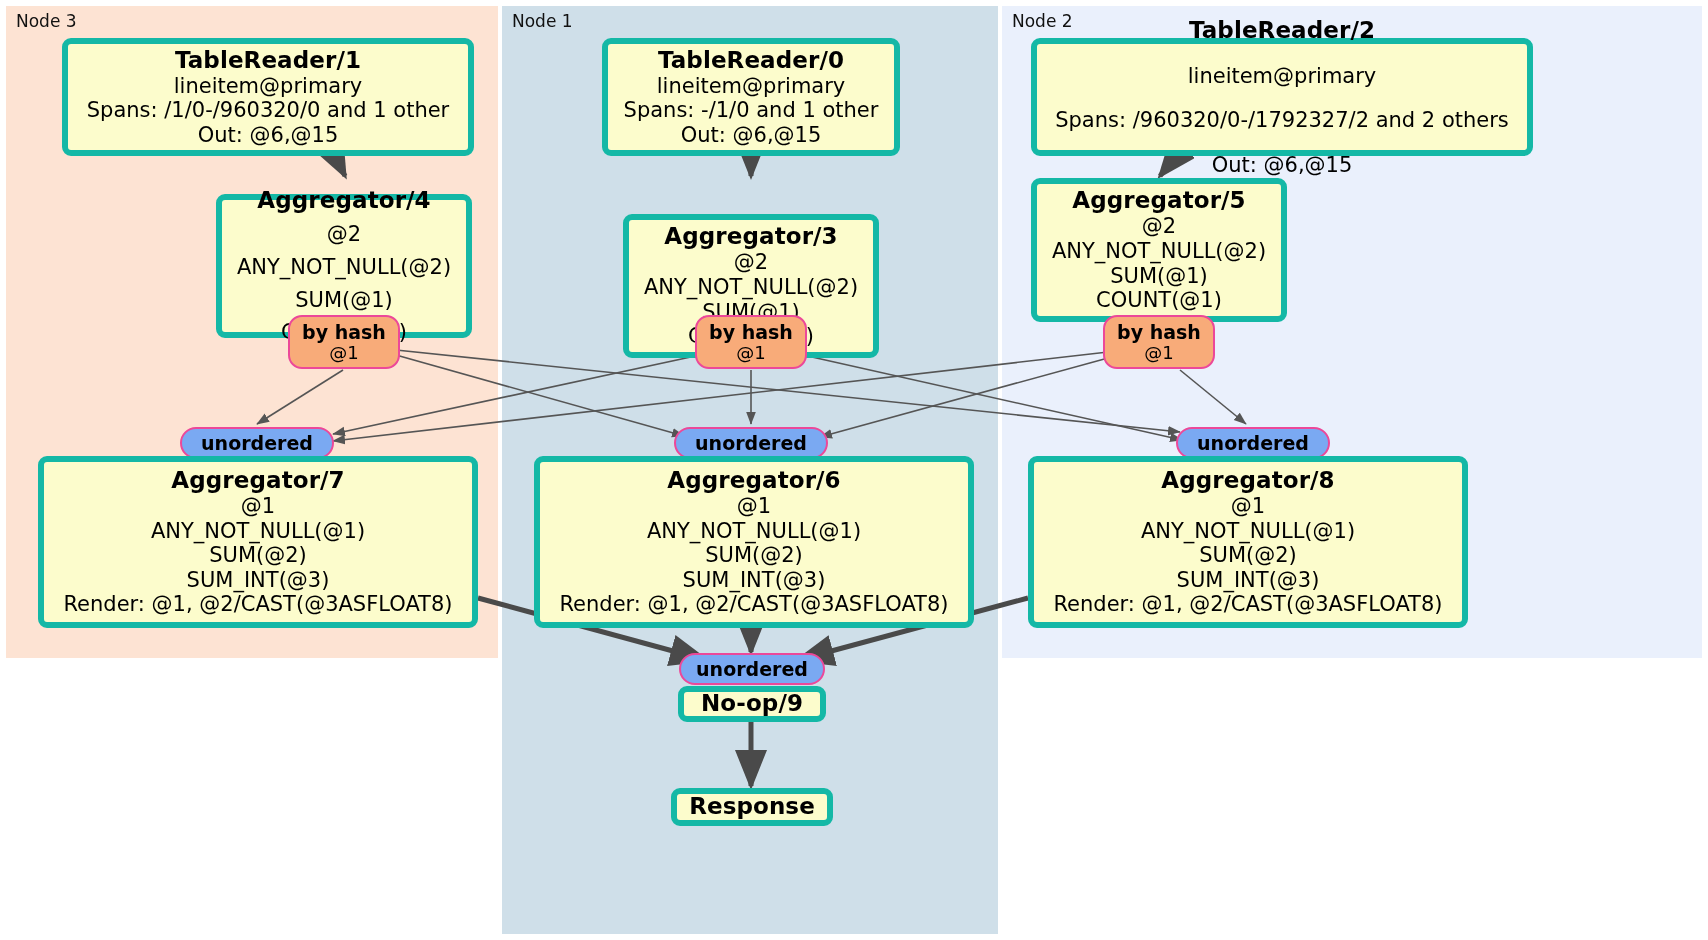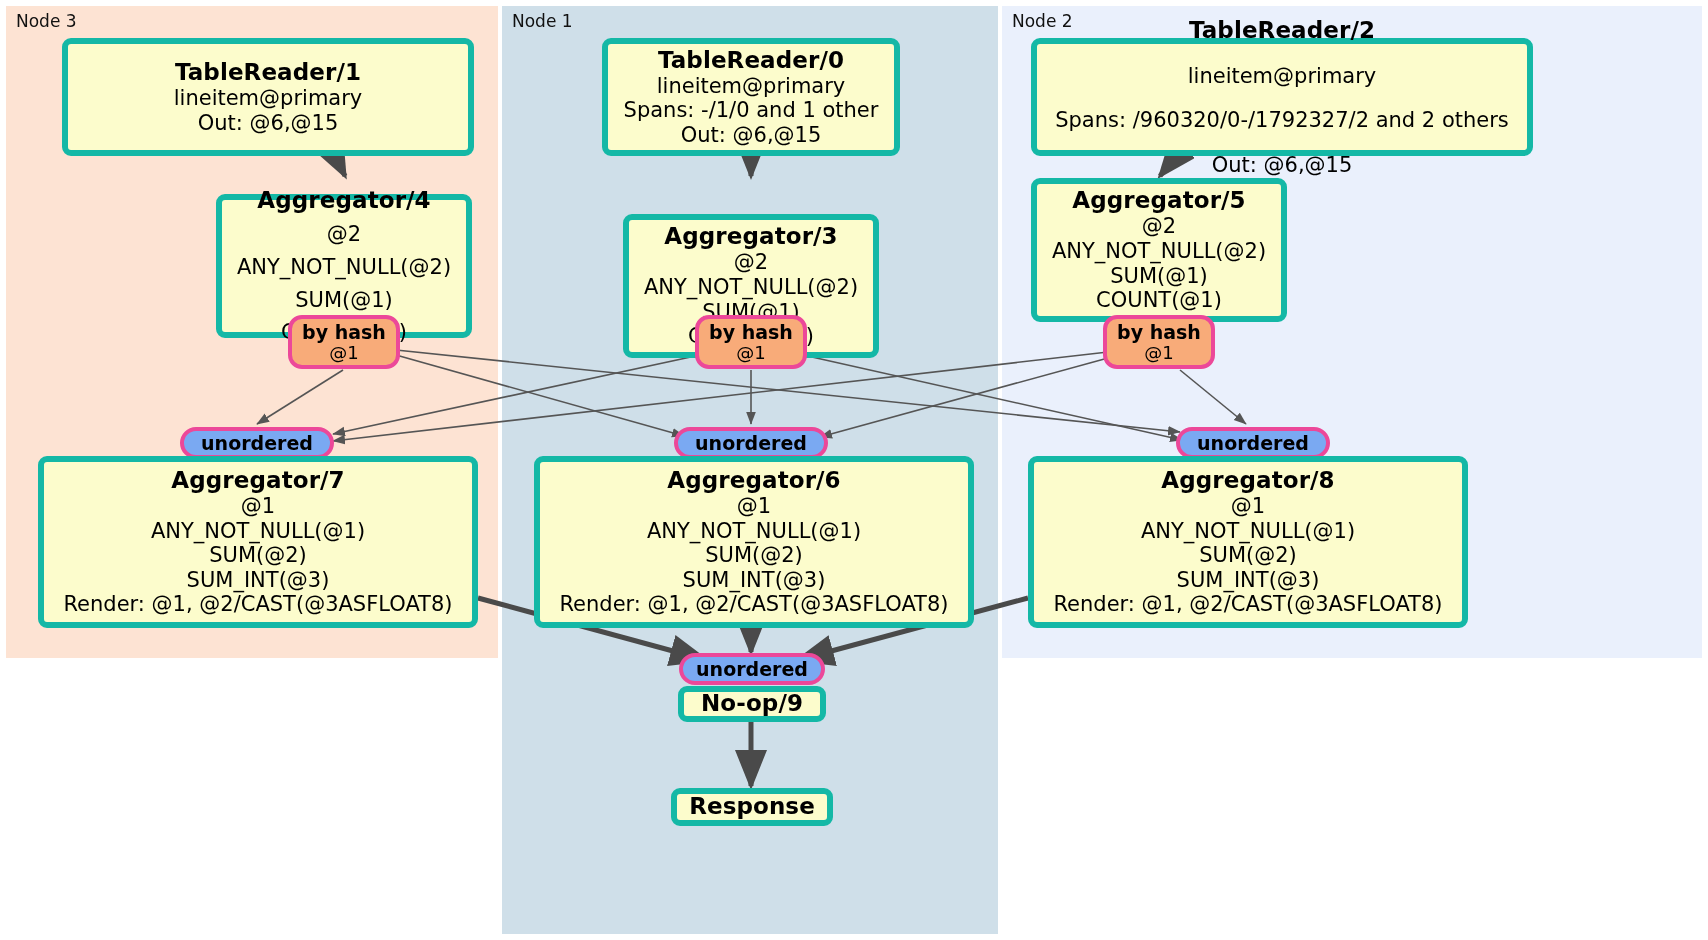--- a/index.html
+++ b/index.html
@@ -26,21 +26,21 @@
     text-align:center;color:#000;
     display:flex;flex-direction:column;justify-content:center;align-items:center;
     padding:5px 8px;
   }
   .proc .ttl{font-weight:bold;font-size:23px;line-height:1.18;letter-spacing:.1px;}
   .proc .ln{font-size:21px;line-height:1.17;white-space:nowrap;}
 
   
   .pill{
     position:absolute;box-sizing:border-box;
-    border:4px solid #ec4899;border-radius:16px;
+    border:2px solid #ec4899;border-radius:16px;
     display:flex;flex-direction:column;justify-content:center;align-items:center;
     text-align:center;color:#000;
   }
   .pill.hash{background:#f8ab79;border-radius:14px;}
   .pill.unordered{background:#7aa9f2;border-radius:20px;}
   .pill .p1{font-weight:bold;font-size:19px;line-height:1.1;}
   .pill .p2{font-size:18px;line-height:1.1;}
 
   .noop{font-weight:bold;font-size:23px;}
 </style>
@@ -90,20 +90,21 @@
     <path d="M478,598 L706,660" stroke="#4a4a4a" stroke-width="5" fill="none" marker-end="url(#ah)"></path>
     <path d="M751,626 L751,652" stroke="#4a4a4a" stroke-width="5" fill="none" marker-end="url(#ah)"></path>
     <path d="M1028,598 L798,660" stroke="#4a4a4a" stroke-width="5" fill="none" marker-end="url(#ah)"></path>
 
     <path d="M751,722 L751,786" stroke="#4a4a4a" stroke-width="5" fill="none" marker-end="url(#ah)"></path>
   </svg>
 
   <div class="proc" style="left:62px;top:38px;width:412px;height:118px;">
     <div class="ttl">TableReader/1</div>
     <div class="ln">lineitem@primary</div>
+    <div class="ln">Spans: /1/0-/960320/0 and 1 other</div>
     <div class="ln">Out: @6,@15</div>
   </div>
 
   <div class="proc" style="left:602px;top:38px;width:298px;height:118px;">
     <div class="ttl">TableReader/0</div>
     <div class="ln">lineitem@primary</div>
     <div class="ln">Spans: -/1/0 and 1 other</div>
     <div class="ln">Out: @6,@15</div>
   </div>
 

